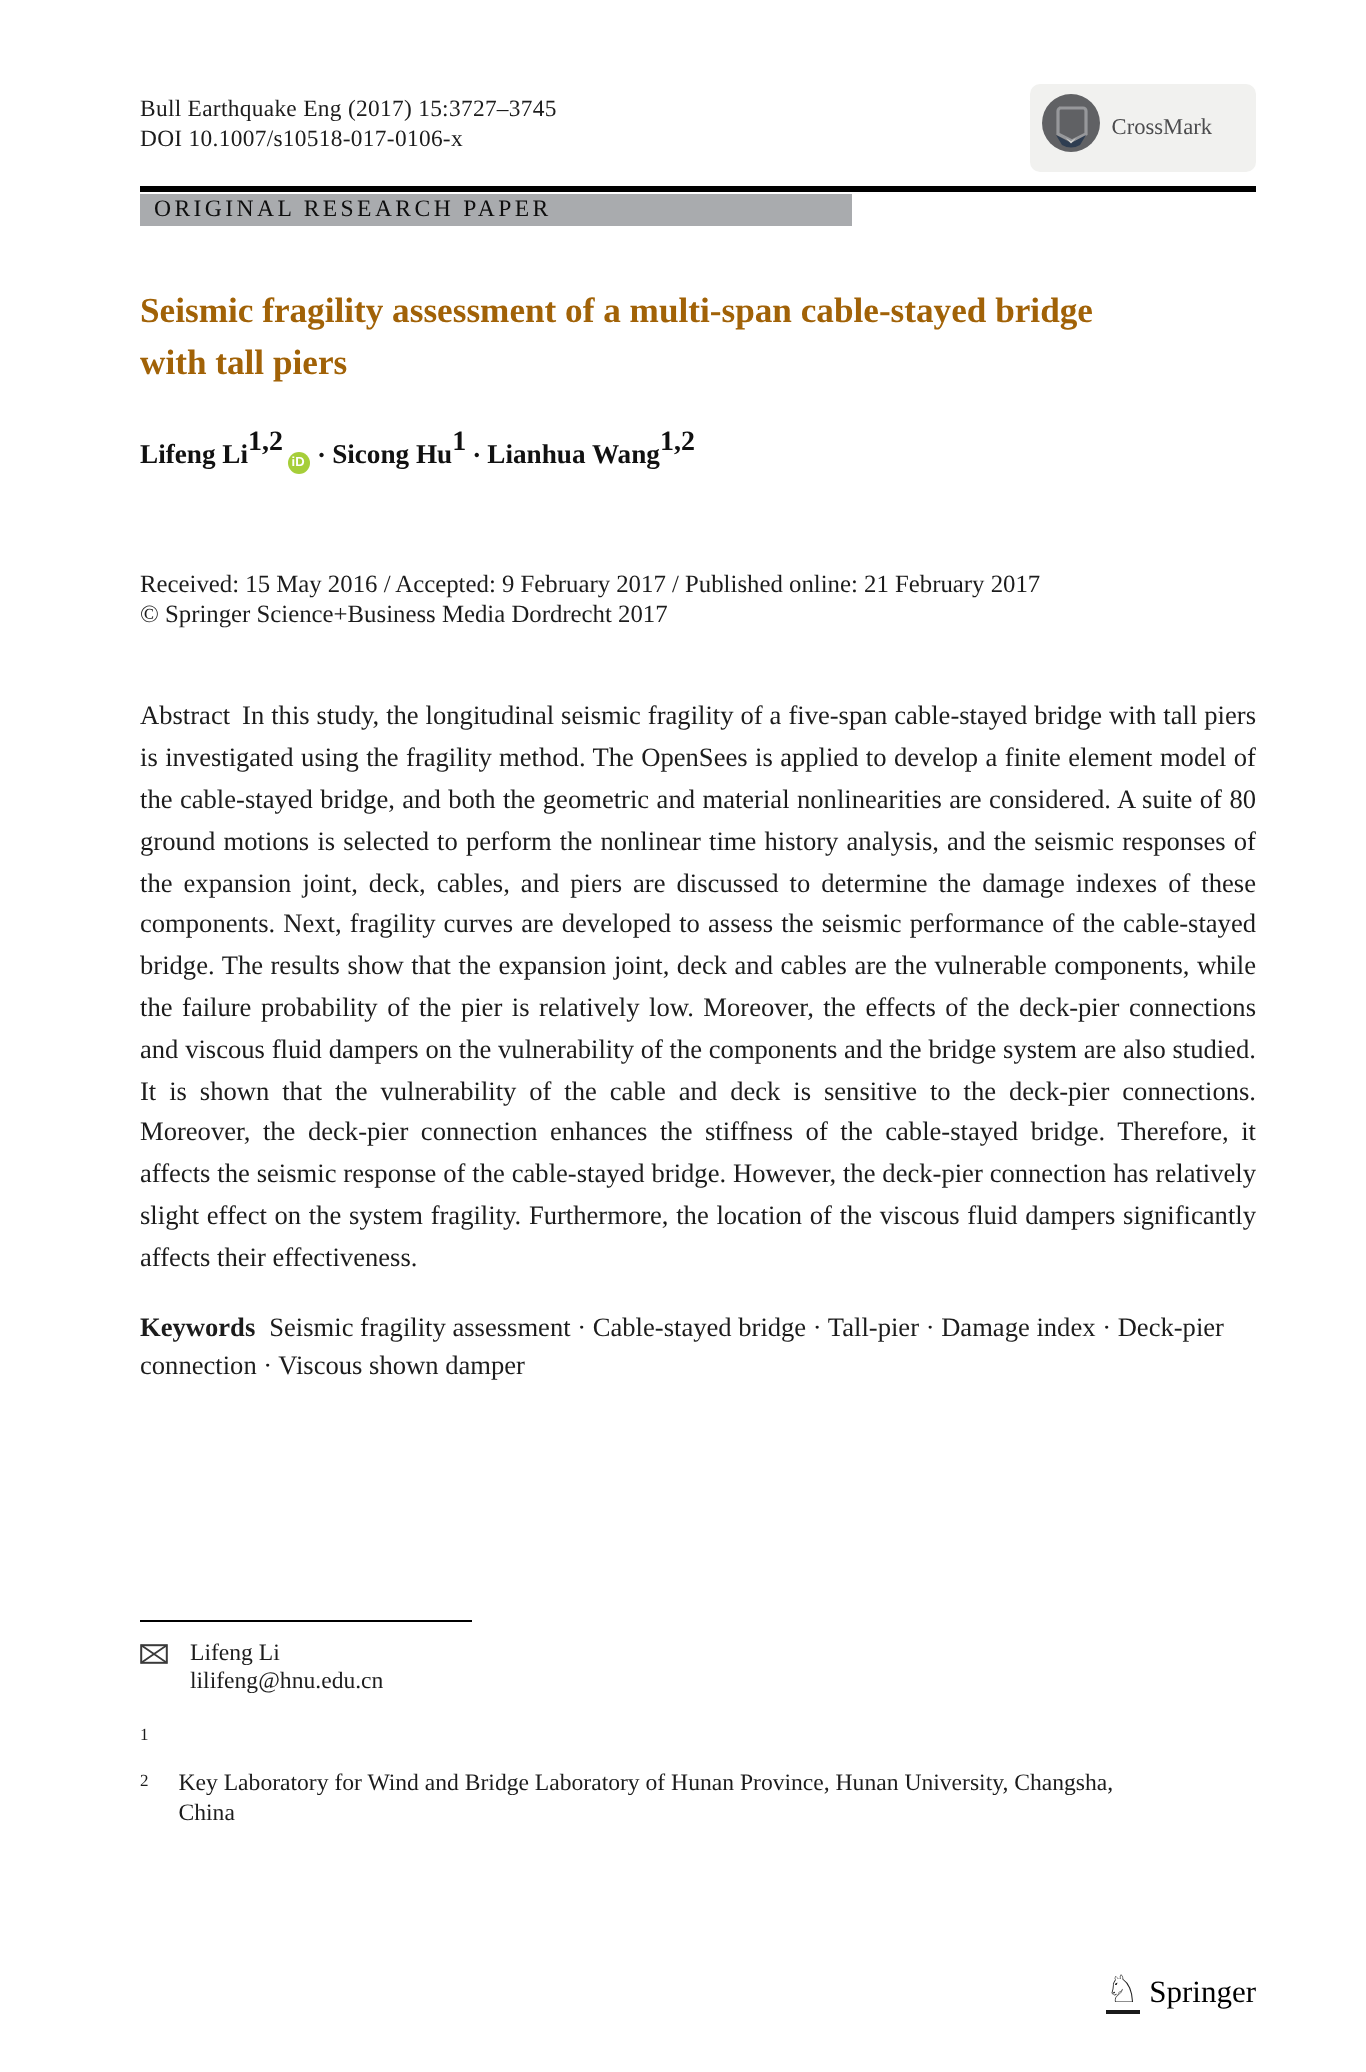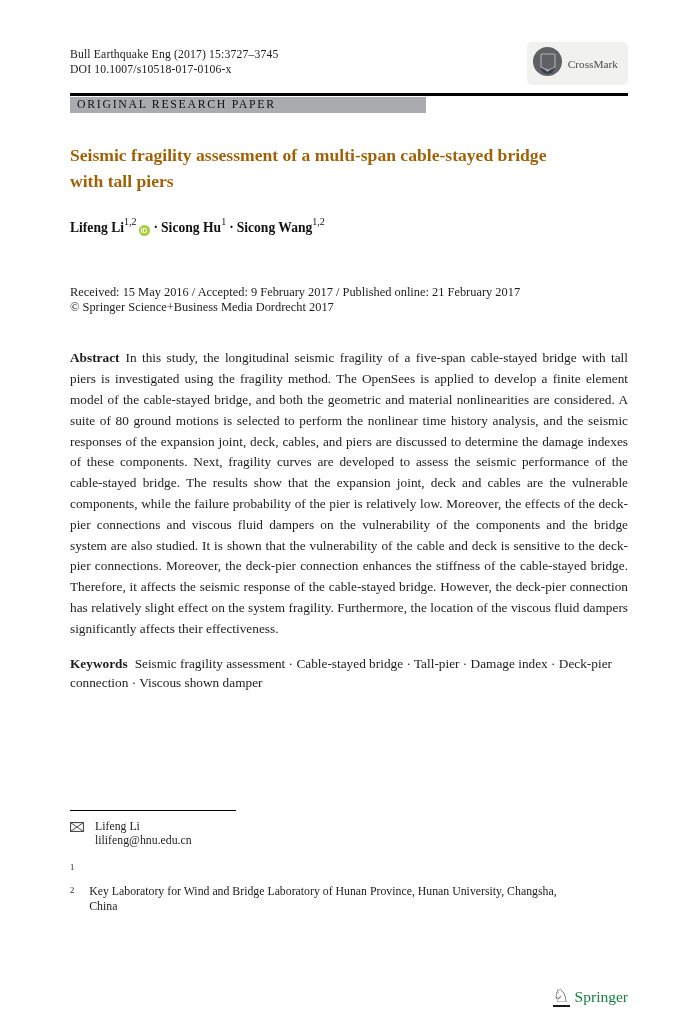--- a/index.html
+++ b/index.html
@@ -8,68 +8,68 @@
     font-family:"Liberation Serif","DejaVu Serif",serif; color:#1c1c1c;
     -webkit-font-smoothing:antialiased;
   }
   .page { box-sizing:border-box; width:683px; height:1036px; padding:45px 55px 0 70px; position:relative; }
 
   
   .header-row { display:flex; justify-content:space-between; align-items:flex-start; height:40px; }
   .journal-lines { font-size:11.7px; line-height:14.6px; letter-spacing:0.15px; padding-top:3px; }
   .crossmark {
     display:flex; align-items:center; gap:5px; background:#f1f1ef; border-radius:5px;
-    padding:4px 10px 4px 5px; margin-top:-3px; cursor:pointer;
+    padding:4px 22px 4px 5px; margin-top:-3px; cursor:pointer;
   }
   .crossmark-label { font-size:11.3px; color:#4b4b4d; }
 
   
   .banner { margin-top:8px; }
   .banner-rule { height:2.5px; background:#000; }
   .banner-bar {
     margin-top:1px; width:356px; height:16.5px; background:#a9abae;
     display:flex; align-items:flex-start; padding-left:7px; box-sizing:border-box;
   }
   .banner-text { font-size:11.8px; letter-spacing:1.7px; color:#0e0e0e; }
 
   
   .title { margin:29px 0 0 0; font-size:17.6px; font-weight:bold; line-height:26px; max-width:500px; color:#a16207; }
   .authors { margin-top:19px; font-size:13.6px; font-weight:bold; line-height:19px; color:#111; }
-  .authors sup { font-size:10px; position:relative; top:-1px; font-weight:normal; }
+  .authors sup { font-size:14px; position:relative; top:-1px; font-weight:bold; }
   .sep { padding:0 3px; }
   .orcid {
     display:inline-block; width:11px; height:11px; border-radius:50%;
     background:#a6ce39; color:#fff; font-family:"Liberation Sans",sans-serif;
     font-size:6.5px; font-weight:bold; text-align:center; line-height:11px;
     vertical-align:-1px; margin:0 1px 0 2px; cursor:pointer;
   }
 
   
   .dates { margin-top:48px; font-size:12.4px; line-height:15.4px; }
 
   
   .abstract { margin:33px 0 0 0; font-size:13.3px; line-height:20.8px; text-align:justify; }
-  .abstract .lbl { font-weight:bold; padding-right:6px; }
+  .abstract .lbl { font-weight:normal; padding-right:6px; }
   .keywords { margin:14px 0 0 0; font-size:13.3px; line-height:19.5px; }
   .keywords .lbl { font-weight:bold; padding-right:7px; }
 
   
   .foot-rule { margin-top:117px; width:166px; border-top:1.2px solid #000; }
   .corresponding { margin-top:8px; display:flex; gap:11px; font-size:11.8px; line-height:14.6px; }
   .envelope { margin-top:2px; flex:0 0 auto; }
   .affil { display:flex; gap:15px; font-size:11.8px; line-height:14.6px; }
   .affil-1 { margin-top:13px; }
   .affil-2 { margin-top:9px; }
   .affil sup { font-size:8.5px; position:relative; top:-1px; }
   .affil-text { max-width:480px; }
 
   
   .springer-row { position:absolute; right:55px; bottom:29px; display:flex; align-items:center; gap:5px; }
   .knight { font-size:19px; line-height:19px; border-bottom:2px double #1a1a1a; padding-bottom:0px; }
-  .springer-name { font-size:15.5px; color:#15803d; }
+  .springer-name { font-size:15.5px; color:#000000; }
 </style>
 </head>
 <body>
 
 <div class="page">
 
   <div class="header-row">
     <div class="journal-lines">
       <div>Bull Earthquake Eng (2017) 15:3727–3745</div>
       <div>DOI 10.1007/s10518-017-0106-x</div>
@@ -90,21 +90,21 @@
   <div class="banner">
     <div class="banner-rule"></div>
     <div class="banner-bar">
       <span class="banner-text">ORIGINAL RESEARCH PAPER</span>
     </div>
   </div>
 
   <h1 class="title">Seismic fragility assessment of a multi-span cable-stayed bridge with tall piers</h1>
 
   <div class="authors">
-    <span>Lifeng Li</span><sup>1,2</sup><span class="orcid">iD</span><span class="sep">·</span><span>Sicong Hu</span><sup>1</sup><span class="sep">·</span><span>Sicong Wang</span><sup>1,2</sup>
+    <span>Lifeng Li</span><sup>1,2</sup><span class="orcid">iD</span><span class="sep">·</span><span>Sicong Hu</span><sup>1</sup><span class="sep">·</span><span>Lianhua Wang</span><sup>1,2</sup>
   </div>
 
   <div class="dates">
     <div>Received: 15 May 2016 / Accepted: 9 February 2017 / Published online: 21 February 2017</div>
     <div>© Springer Science+Business Media Dordrecht 2017</div>
   </div>
 
   <p class="abstract"><span class="lbl">Abstract</span><span>In this study, the longitudinal seismic fragility of a five-span cable-stayed bridge with tall piers is investigated using the fragility method. The OpenSees is applied to develop a finite element model of the cable-stayed bridge, and both the geometric and material nonlinearities are considered. A suite of 80 ground motions is selected to perform the nonlinear time history analysis, and the seismic responses of the expansion joint, deck, cables, and piers are discussed to determine the damage indexes of these components. Next, fragility curves are developed to assess the seismic performance of the cable-stayed bridge. The results show that the expansion joint, deck and cables are the vulnerable components, while the failure probability of the pier is relatively low. Moreover, the effects of the deck-pier connections and viscous fluid dampers on the vulnerability of the components and the bridge system are also studied. It is shown that the vulnerability of the cable and deck is sensitive to the deck-pier connections. Moreover, the deck-pier connection enhances the stiffness of the cable-stayed bridge. Therefore, it affects the seismic response of the cable-stayed bridge. However, the deck-pier connection has relatively slight effect on the system fragility. Furthermore, the location of the viscous fluid dampers significantly affects their effectiveness.</span></p>
 
   <p class="keywords"><span class="lbl">Keywords</span><span>Seismic fragility assessment · Cable-stayed bridge · Tall-pier · Damage index · Deck-pier connection · Viscous shown damper</span></p>

